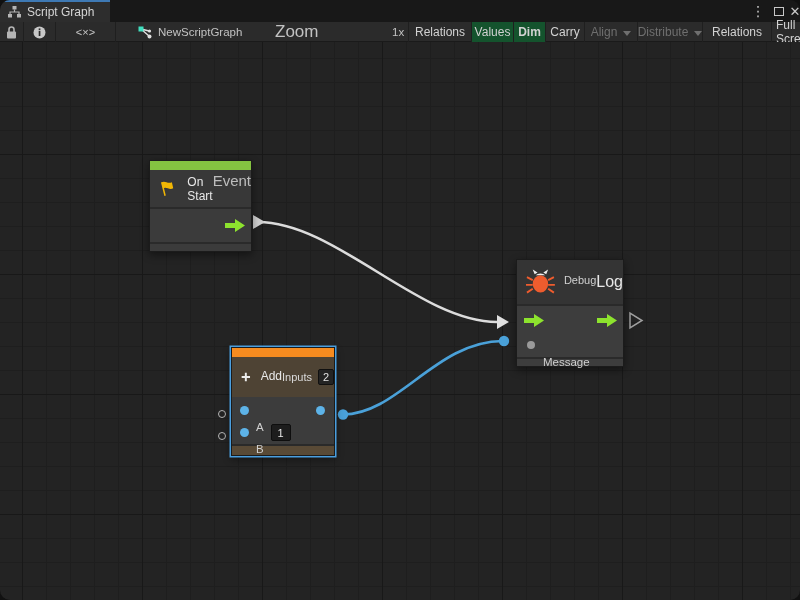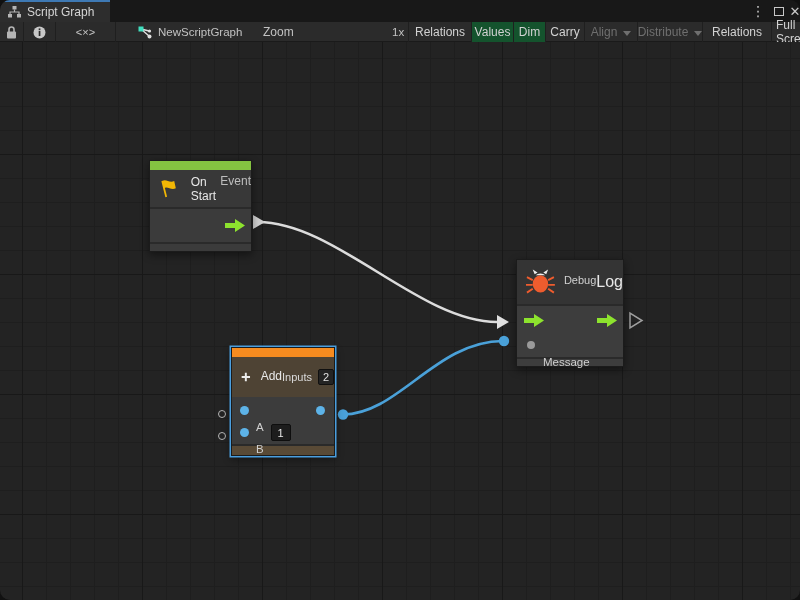--- a/index.html
+++ b/index.html
@@ -44,21 +44,21 @@
     background-position:0 112px, 22px 0, 0 16px, 22px 0;
   }
   #wires { position:absolute; left:0; top:0; width:800px; height:558px; pointer-events:none; }
 
   
   .node { position:absolute; border:1px solid #1b1b1b; box-shadow:0 3px 8px rgba(0,0,0,.45); }
   .accent-bar { width:100%; height:9px; }
   .node-header { display:flex; align-items:center; padding-left:9px; }
   .hdr-text { display:flex; flex-direction:row; justify-content:center; }
   .title { color:#e8e8e8; font-size:12px; line-height:14px; }
-  .subtitle { color:#bdbdbd; font-size:12px; line-height:12px; }
+  .subtitle { color:#bdbdbd; font-size:15px; line-height:12px; }
   .sep { height:2px; background:#2a2a2a; }
   .footer { border-top:2px solid #2a2a2a; }
   .port-dot { width:9px; height:9px; border-radius:50%; }
   .blue { background:#5db3e8; }
   .gray { background:#9a9a9a; width:8px; height:8px; }
   .ring { position:absolute; width:8px; height:8px; border:1.5px solid #b5b5b5; border-radius:50%; }
   .port-label { color:#cfcfcf; font-size:11.5px;margin-top:33px; }
   .value-box { background:#1d1d1d; border:1px solid #0e0e0e; border-radius:2px; color:#e8e8e8;
     font-size:11px; text-align:center; }
   .count-badge { background:#242424; border:1px solid #101010; border-radius:2px; color:#e0e0e0;
@@ -131,31 +131,31 @@
     <div class="tb-label" style="left:138px;gap:6px;">
       <svg width="14" height="13" viewBox="0 0 14 13">
         <path d="M3 3 L11 10 M3 3 L11 5" stroke="#e0e0e0" stroke-width="1.4"></path>
         <rect x="0.5" y="0.5" width="5" height="5" fill="#40e0c0"></rect>
         <circle cx="11.5" cy="10.5" r="2" fill="#e0e0e0"></circle>
         <circle cx="11.5" cy="5" r="1.6" fill="#e0e0e0"></circle>
       </svg>
       <span style="font-size:11.5px;">NewScriptGraph</span>
     </div>
 
-    <span class="tb-label" style="left:263px;font-size:12px;">Zoom</span>
+    <span class="tb-label" style="left:275px;font-size:17px;">Zoom</span>
     <div id="zoom-track"></div>
     <div id="zoom-knob"></div>
     <span class="tb-label" style="left:392px;font-size:11.5px;">1x</span>
 
     <div class="tb-sep" style="left:408px;"></div>
     <div class="tb-btn" style="left:409px;width:62px;">Relations</div>
     <div class="tb-sep" style="left:471px;"></div>
     <div class="tb-btn pressed" style="left:472px;width:41px;">Values</div>
     <div class="tb-sep" style="left:513px;"></div>
-    <div class="tb-btn pressed" style="left:514px;width:31px;">Dim</div>
+    <div class="tb-btn pressed" style="left:514px;width:31px;font-weight:bold;">Dim</div>
     <div class="tb-sep" style="left:545px;"></div>
     <div class="tb-btn" style="left:546px;width:38px;">Carry</div>
     <div class="tb-sep" style="left:584px;"></div>
     <div class="tb-btn disabled" style="left:585px;width:52px;">
       <span>Align</span>
       <span class="dd-arrow"></span>
     </div>
     <div class="tb-sep" style="left:637px;"></div>
     <div class="tb-btn disabled" style="left:638px;width:64px;">
       <span>Distribute</span>

